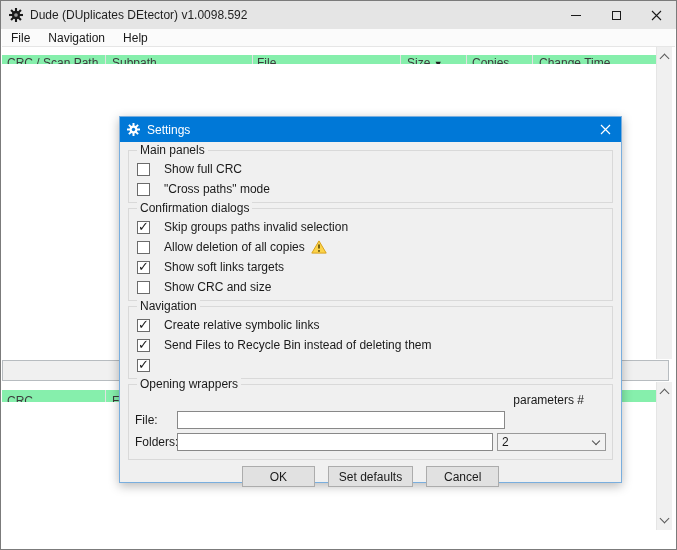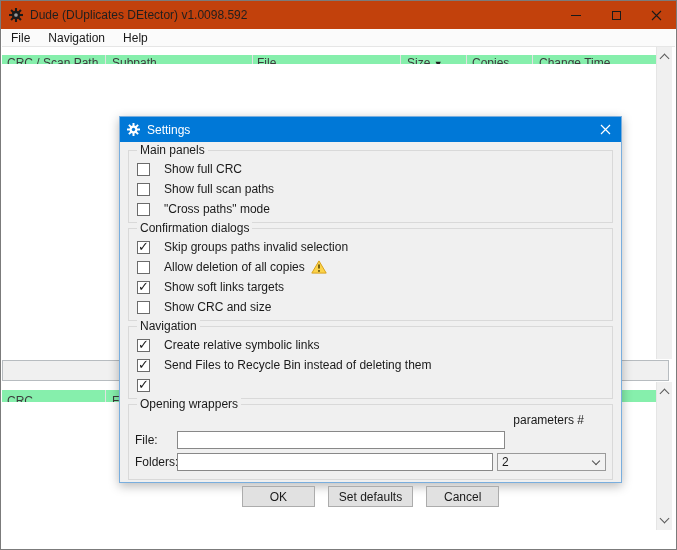--- a/index.html
+++ b/index.html
@@ -8,21 +8,21 @@
     font-family:"Liberation Sans","DejaVu Sans",sans-serif;
     font-size:12px; color:#1a1a1a; background:#f0f0f0; overflow:hidden;
   }
   .window {
     position:absolute; left:0; top:0; width:677px; height:550px;
     background:#ffffff; border:1px solid #7b7b7b;
   }
   
   .titlebar {
     position:absolute; left:0; top:0; right:0; height:28px;
-    background:#c2410c; display:flex; align-items:center;
+    background:#e5e5e5; display:flex; align-items:center;
   }
   .titlebar .app-icon { margin:0 7px 0 8px; display:flex; }
   .titlebar .title { color:#1f1f1f; }
   .win-controls { position:absolute; right:0; top:0; height:28px; display:flex; }
   .win-btn { width:40px; height:28px; display:flex; align-items:center; justify-content:center; }
   .glyph-min { width:10px; height:1px; background:#1a1a1a; }
   .glyph-max { width:9px; height:9px; border:1px solid #1a1a1a; }
   
   .menubar {
     position:absolute; left:1px; top:28px; right:1px; height:18px;
@@ -227,24 +227,20 @@
     <div class="dlg-body">
 
       <div class="group">
         <span class="group-title">Main panels</span>
         <div class="cbrow">
           <span class="cb"></span>
           <span class="cblabel">Show full CRC</span>
         </div>
         <div class="cbrow">
           <span class="cb"></span>
-          <span class="cblabel">Show full scan paths</span>
-        </div>
-        <div class="cbrow">
-          <span class="cb"></span>
           <span class="cblabel">"Cross paths" mode</span>
         </div>
       </div>
 
       <div class="group">
         <span class="group-title">Confirmation dialogs</span>
         <div class="cbrow">
           <span class="cb checked"></span>
           <span class="cblabel">Skip groups paths invalid selection</span>
         </div>

